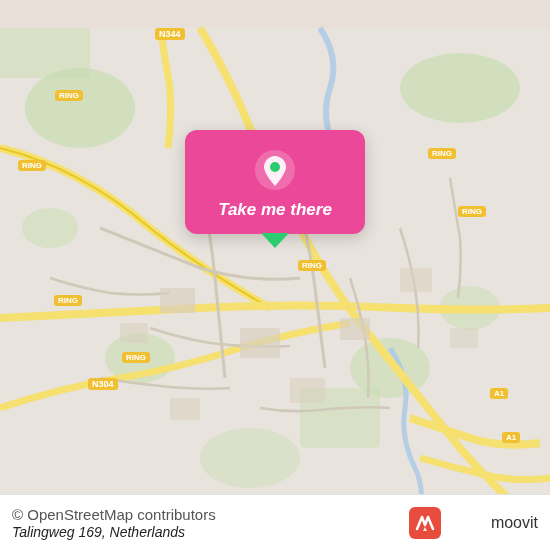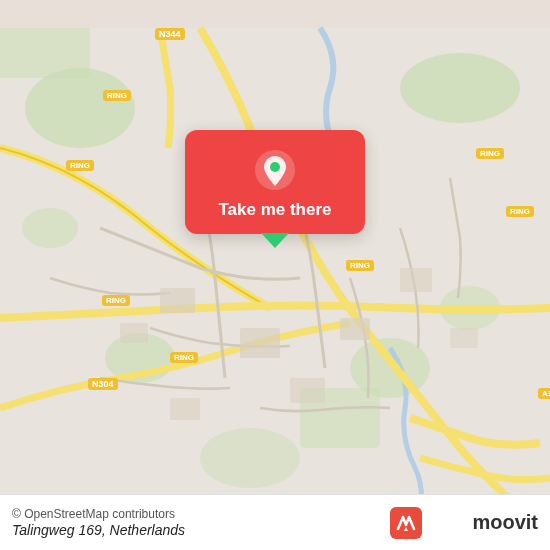--- a/index.html
+++ b/index.html
@@ -43,21 +43,21 @@
       z-index: 10;
     }
 
     #bottom-left {
       display: flex;
       align-items: center;
       gap: 4px;
     }
 
     #copyright-text {
-      font-size: 12px;
+      font-size: 15px;
       color: #555;
     }
 
     #location-text {
       font-size: 14px;
       color: #222;
       font-weight: 400;
       font-style: italic;
     }
 
@@ -66,42 +66,43 @@
       align-items: center;
       gap: 4px;
     }
 
     #moovit-icon {
       width: 32px;
       height: 32px;
     }
 
     #moovit-name {
-      font-size: 20px;
-      font-weight: bold;
+      font-size: 16px;
+      font-weight: normal;
       color: #333;
       margin-left: 46px;
     }
 
     
     #popup-card {
       position: absolute;
       top: 130px;
       left: 50%;
       transform: translateX(-50%);
-      background: #ef4444;
+      background: #ec4899;
       border-radius: 12px;
       padding: 18px 28px 14px 28px;
       display: flex;
       flex-direction: column;
       align-items: center;
       z-index: 20;
       cursor: pointer;
       box-shadow: 0 4px 16px rgba(0,0,0,0.18);
       min-width: 180px;
+      font-style: italic;
     }
 
     #popup-pin {
       width: 44px;
       height: 44px;
       margin-bottom: 8px;
     }
 
     #popup-label {
       color: #fff;
@@ -138,21 +139,20 @@
 
     .ring-label {
       position: absolute;
       font-size: 8px;
       font-weight: bold;
       color: #fff;
       background: #f0c030;
       border-radius: 3px;
       padding: 1px 4px;
       z-index: 5;
-      margin-left: 48px;
     }
   </style>
 </head>
 <body>
 
 <div id="map-container">
 
   <svg id="map-svg" viewBox="0 0 550 494" xmlns="http://www.w3.org/2000/svg">
 
     <rect width="550" height="494" fill="#e8e3dc"></rect>

